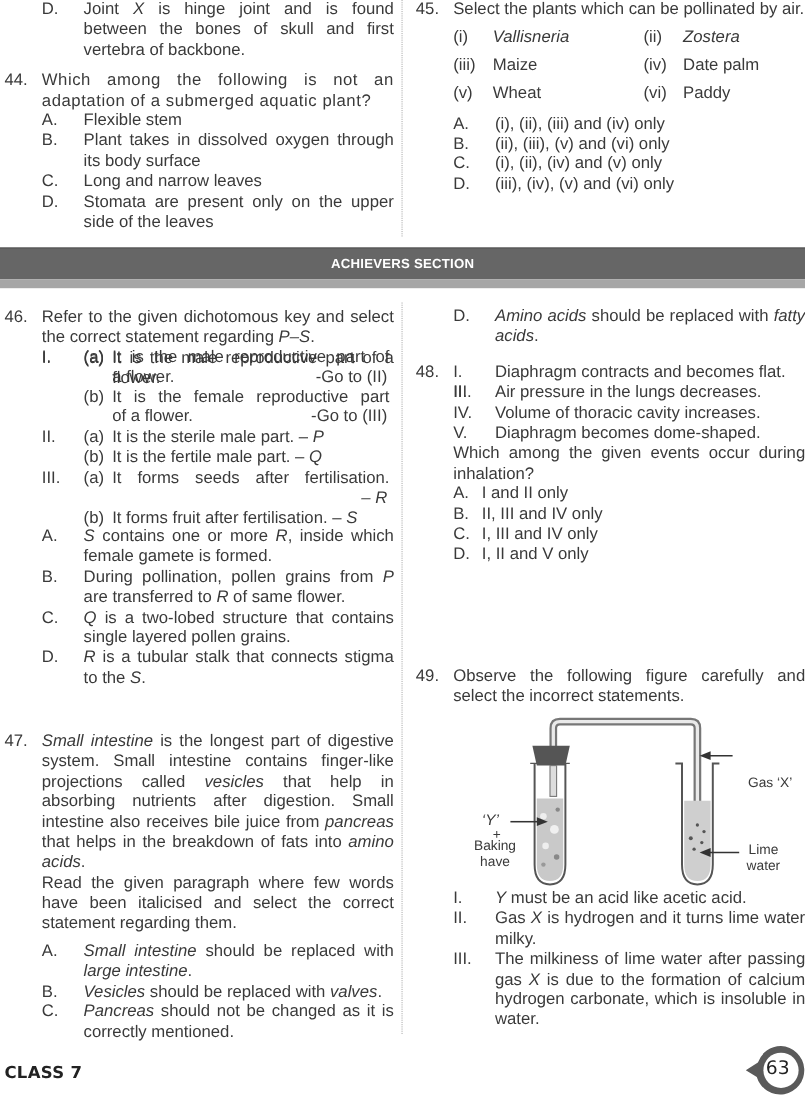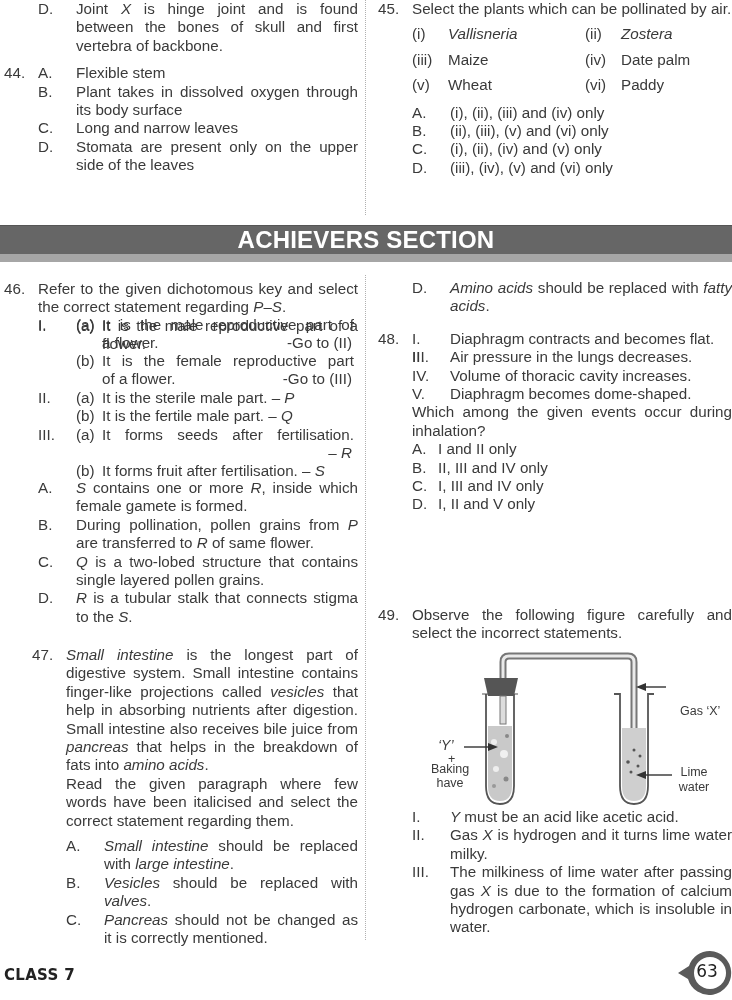--- a/index.html
+++ b/index.html
@@ -11,21 +11,21 @@
   .divider { position: absolute; left: 365px; border-left: 1px dotted #b0b0b0; }
   .q { position: relative; padding-left: 38px; text-align: justify; }
   .qnum { position: absolute; left: 4px; top: 0; }
   .opt { position: relative; padding-left: 38px; text-align: justify; }
   .optl { position: absolute; left: 0; top: 0; }
   .indent { margin-left: 38px; }
   i, .it { font-style: italic; }
   .grid2 { display: grid; grid-template-columns: 36px 137px 36px 1fr; row-gap: 7px; margin: 7px 0 9px 38px; }
   .banner { position: absolute; left: 0; top: 225px; width: 732px; height: 29px; background: #666666; border-top:1px solid #555; }
   .banner-shadow { position: absolute; left: 0; top: 254px; width: 732px; height: 8px; background: #a6a6a6; }
-  .banner-title { position: absolute; left: 0; top: 228px; width: 732px; text-align: center; color: #ffffff; font-weight: bold; font-size: 24px; line-height: 24px; letter-spacing: 0.2px; }
+  .banner-title { position: absolute; left: 0; top: 228px; width: 732px; text-align: center; color: #ffffff; font-weight: bold; font-size: 12px; line-height: 24px; letter-spacing: 0.2px; }
   .keyrow { position: relative; padding-left: 38px; }
   .keynum { position: absolute; left: 0; top: 0; }
   .keysub { position: relative; padding-left: 26px; text-align: justify; }
   .keysubl { position: absolute; left: 0; top: 0; }
   .footer-class { position: absolute; left: 4px; top: 966px; font-weight: bold; font-size: 15px; color: #222; font-family: "DejaVu Sans", sans-serif; letter-spacing: 0.3px; }
   .page-badge { position: absolute; left: 676px; top: 948px; width: 56px; height: 50px; }
   .page-num { position: absolute; left: 689px; top: 962px; width: 36px; text-align: center; font-family: "DejaVu Sans", sans-serif; font-size: 17px; color: #222; }
   .gap { height: 9px; }
   .fig-label { position: absolute; font-size: 12.5px; line-height: 14px; color: #3a3a3a; text-align: center; }
 </style>
@@ -36,20 +36,21 @@
 <div class="divider" style="top:275px;height:665px;"></div>
 
 <div class="col col-left" style="top:0;">
   <div class="opt" style="margin-left:38px;padding-left:38px;">
     <span class="optl">D.</span>
     <span>Joint </span><i>X</i><span> is hinge joint and is found between the bones of skull and first vertebra of backbone.</span>
   </div>
   <div class="gap"></div>
   <div class="q">
     <span class="qnum">44.</span>
+    <div style="letter-spacing:0.5px;">Which among the following is not an adaptation of a submerged aquatic plant?</div>
     <div class="opt"><span class="optl">A.</span><span>Flexible stem</span></div>
     <div class="opt"><span class="optl">B.</span><span>Plant takes in dissolved oxygen through its body surface</span></div>
     <div class="opt"><span class="optl">C.</span><span>Long and narrow leaves</span></div>
     <div class="opt"><span class="optl">D.</span><span>Stomata are present only on the upper side of the leaves</span></div>
   </div>
 </div>
 
 <div class="col col-right" style="top:0;">
   <div class="q">
     <span class="qnum">45.</span>
@@ -148,21 +149,21 @@
 
 <div class="col col-left" style="top:479px;">
   <div class="indent">
     <div class="opt"><span class="optl">A.</span><i>S</i><span> contains one or more </span><i>R</i><span>, inside which female gamete is formed.</span></div>
     <div class="opt"><span class="optl">B.</span><span>During pollination, pollen grains from </span><i>P</i><span> are transferred to </span><i>R</i><span> of same flower.</span></div>
     <div class="opt"><span class="optl">C.</span><i>Q</i><span> is a two-lobed structure that contains single layered pollen grains.</span></div>
     <div class="opt"><span class="optl">D.</span><i>R</i><span> is a tubular stalk that connects stigma to the </span><i>S</i><span>.</span></div>
   </div>
 </div>
 
-<div class="col col-left" style="top:639px;padding-left:28px;">
+<div class="col col-left" style="top:658px;">
   <div class="q">
     <span class="qnum">47.</span>
     <div style="margin-top:7px;"><i>Small intestine</i><span> is the longest part of digestive system. Small intestine contains finger-like projections called </span><i>vesicles</i><span> that help in absorbing nutrients after digestion. Small intestine also receives bile juice from </span><i>pancreas</i><span> that helps in the breakdown of fats into </span><i>amino acids</i><span>.</span></div>
     <div>Read the given paragraph where few words have been italicised and select the correct statement regarding them.</div>
     <div style="margin-top:7px;">
       <div class="opt"><span class="optl">A.</span><i>Small intestine</i><span> should be replaced with </span><i>large intestine</i><span>.</span></div>
       <div class="opt"><span class="optl">B.</span><i>Vesicles</i><span> should be replaced with </span><i>valves</i><span>.</span></div>
       <div class="opt"><span class="optl">C.</span><i>Pancreas</i><span> should not be changed as it is correctly mentioned.</span></div>
     </div>
   </div>

